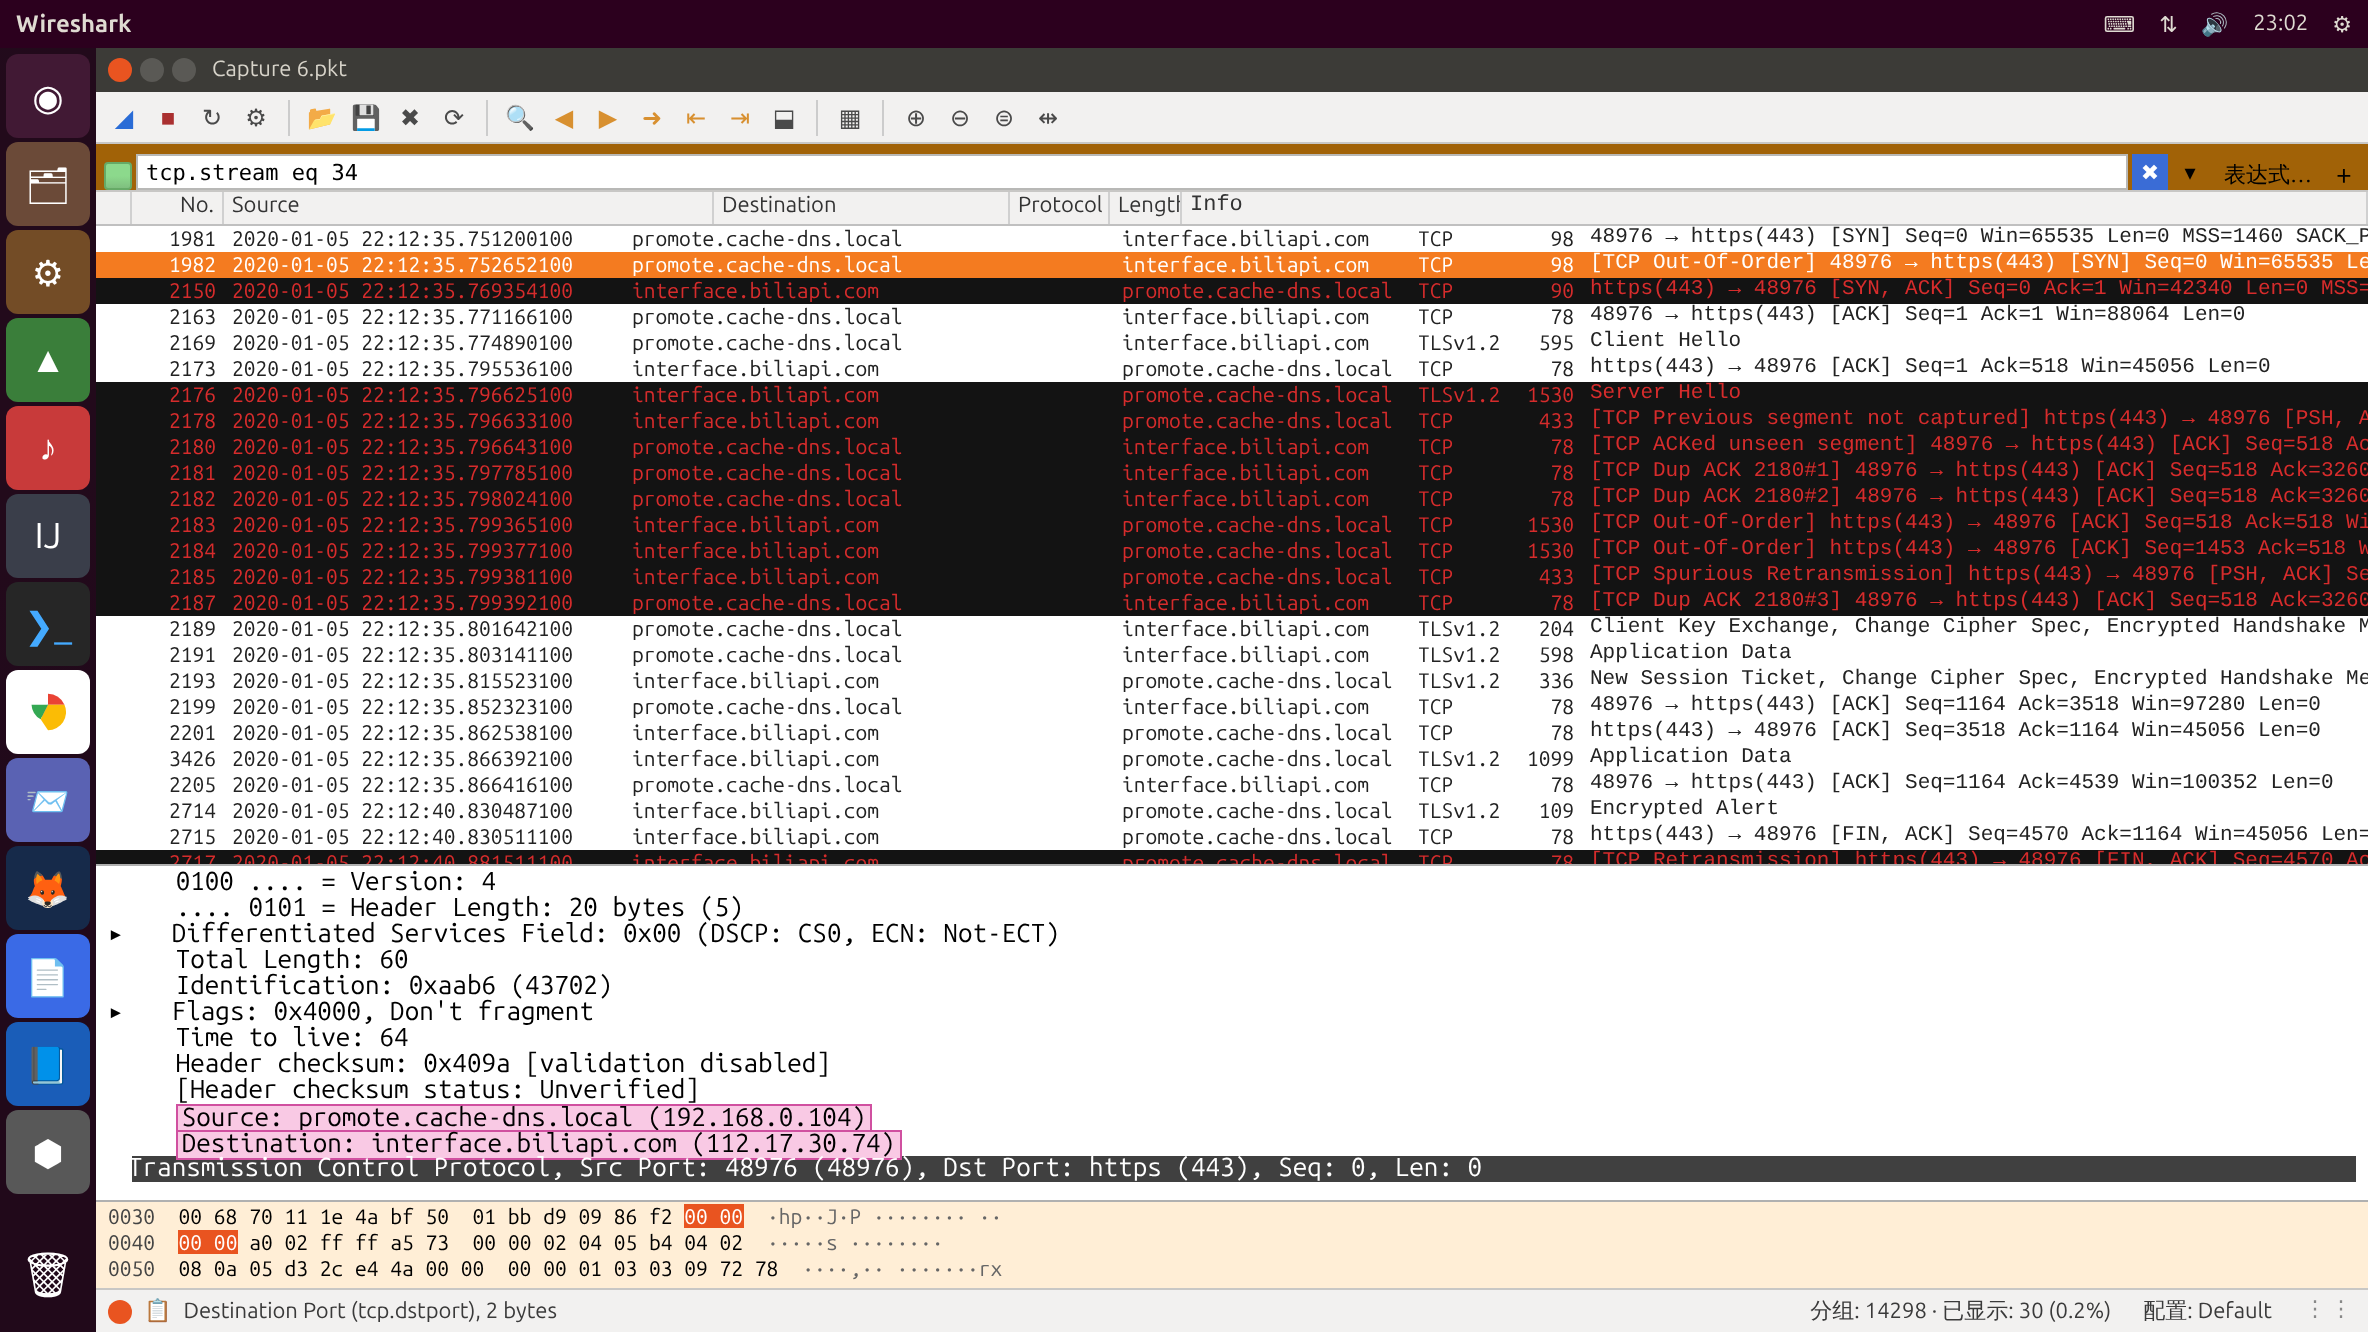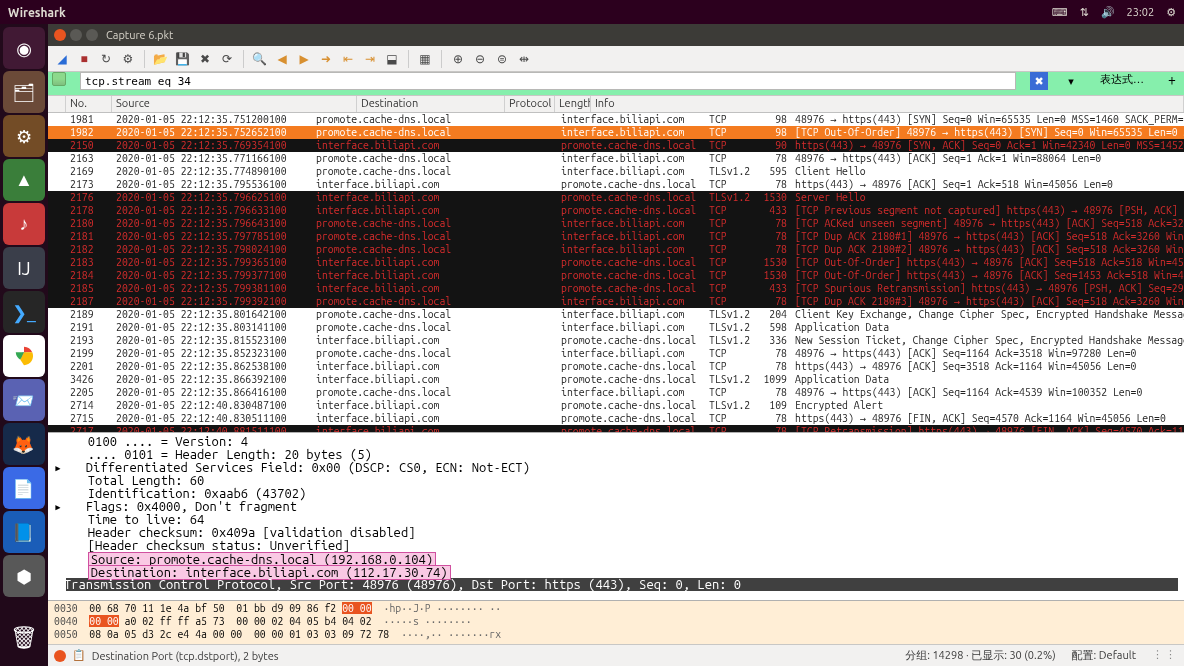--- a/index.html
+++ b/index.html
@@ -36,42 +36,42 @@
 .win-title .btns { display:flex; gap:4px; margin-right:8px;}
 .win-title .btn { width:12px;height:12px;border-radius:50%; background:#5a5955; }
 .win-title .btn.close { background:#e95420; }
 
 
 .toolbar { height: 26px; background: #f2f1f0; border-bottom: 1px solid #c8c7c5; display: flex; align-items: center; padding: 0 4px; gap: 2px; }
 .toolbar .tbtn { width: 20px; height: 20px; display: inline-flex; align-items:center; justify-content:center; border-radius:3px; font-size: 12px; color:#4a4a4a;}
 .toolbar .sep { width: 1px; height: 18px; background: #ccc; margin: 0 4px; }
 
 
-.filterbar { height: 24px; background: #86efac; border-bottom: 1px solid #c8c7c5; display: flex; align-items: flex-start; padding: 0 4px; gap: 14px; }
+.filterbar { height: 24px; background: #a16207; border-bottom: 1px solid #c8c7c5; display: flex; align-items: flex-end; padding: 0 4px; gap: 2px; }
 .filterbar .flag { width:14px; height:14px; background: linear-gradient(180deg,#8cd98c 0%,#8cd98c 50%,#7fbf7f 100%); border:1px solid #6a6; border-radius:2px;}
 .filterbar input { flex:1; padding:2px 4px; font-size:11px; border:1px solid #b8b8b6; height:18px; font-family:monospace;}
 .filterbar .xbtn { width:18px; height:18px; display:inline-flex;align-items:center;justify-content:center; font-size:11px;}
 .filterbar .expr { padding: 0 6px; font-size:11px; }
 .filterbar .plus { width:16px; font-size:14px; text-align:center;}
 
 
 .pkt-list { height: 336px; background: #fff; overflow: hidden; font-family: "Ubuntu Mono", monospace; font-size: 10.5px; }
 .pkt-header { height: 17px; background: #f2f1f0; border-bottom: 1px solid #c0c0c0; display: flex; color:#333; font-family:"Ubuntu",sans-serif; font-size:11px; }
 .pkt-header > span { padding: 1px 4px; border-right: 1px solid #d0d0d0; overflow:hidden; white-space:nowrap;}
 .pkt-rows { overflow-y: auto; }
 .row { display: flex; height: 13px; line-height: 13px; white-space: nowrap; }
 .row > span { padding: 0 4px; overflow: hidden; }
 .indicator { width: 18px; text-align:center; flex: 0 0 18px; }
-.c-no { flex: 0 0 46px; }
+.c-no { flex: 0 0 46px; text-align: right; }
 .c-time { flex: 0 0 200px; }
 .c-src { flex: 0 0 245px; }
 .c-dst { flex: 0 0 148px; }
 .c-proto { flex: 0 0 50px; }
 .c-len { flex: 0 0 36px; text-align: right; }
-.c-info { flex: 1; }
+.c-info { flex: 1; font-family: Liberation Mono, monospace; }
 
 .style-normal { background: #fff; color: #222; }
 .style-black { background: #131313; color: #d62c2c; }
 .style-select { background: #f47b20; color: #fff; }
 
 
 .details { flex: 1; background: #fff; border-top: 1px solid #b0b0b0; font-family: "Ubuntu Mono", monospace; font-size: 13px; padding: 2px 6px 2px 18px; overflow: hidden;}
 .details .line { height: 13px; line-height: 13px; white-space: nowrap; }
 .details .highlight-pink { background: #f9c9e4; border: 1px solid #d050a0; display:inline-block; padding: 0 2px; }
 .details .sel-line { background: #404040; color: #fff; display:block; width:100%; }

